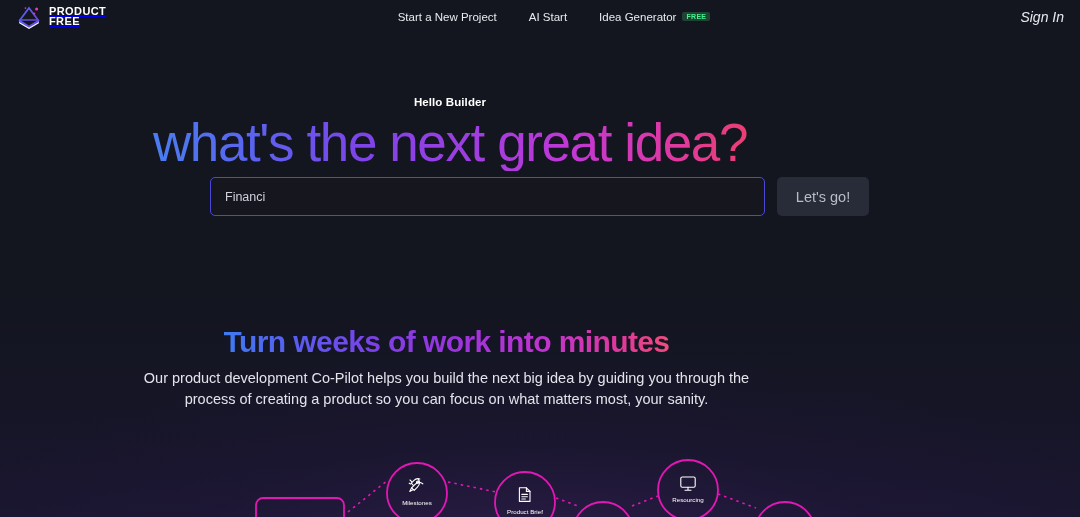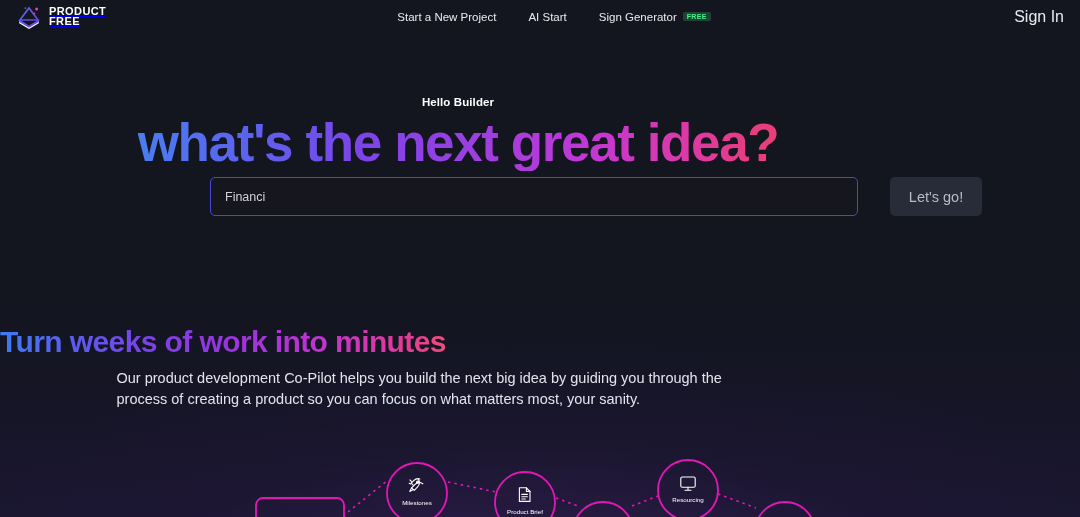--- a/index.html
+++ b/index.html
@@ -52,70 +52,69 @@
   .free-badge {
     display:inline-block;
     background:#1f4433; color:#45f08f;
     font-size:7px; font-weight:bold; letter-spacing:0.3px;
     padding:1.5px 4px 1px 4px;
     border-radius:2px;
     line-height:1;
   }
   .signin {
     margin-left:auto;
-    font-size:16px; color:#e9eaf0; text-decoration:none;
-    white-space:nowrap; z-index:21;
-  }
-
-  
-  .hero { position:absolute; top:96px; left:8px; width:900px; text-align:center; }
+    font-size:14px; color:#e9eaf0; text-decoration:none;
+    white-space:nowrap; z-index:21;font-style:italic;
+  }
+
+  
+  .hero { position:absolute; top:96px; left:0; width:900px; text-align:center; }
   .greeting {
     font-size:11.5px; font-weight:bold; color:#ffffff;
     letter-spacing:0.1px;
   }
   .hero-title {
     margin-top:7px;
-    font-size:53px; font-weight:bold; letter-spacing:-1.4px;
+    font-size:53px; font-weight:normal; letter-spacing:-1.4px;
     line-height:1.05;
     background:linear-gradient(90deg,#4a7df0 0%,#5b63ee 17%,#7d44e8 35%,#9b3fe0 52%,#c038d6 70%,#e0399f 88%,#ea3f72 100%);
     -webkit-background-clip:text; background-clip:text;
     -webkit-text-fill-color:transparent; color:transparent;
     display:inline-block;
   }
 
   
   .search-row {
     position:absolute; top:177px; left:210px;
     display:flex; align-items:center; gap:12px;
   }
   .search-input {
-    width:648px; height:39px;
+    width:555px; height:39px;
     background:#16161e;
     border:1.5px solid #4a49d6;
     border-radius:5px;
     color:#cfd2dc;
     font-family:"Liberation Sans", sans-serif;
     font-size:12.5px;
     padding:0 14px;
     outline:none;
   }
   .search-input::placeholder { color:#6b6f7d; }
   .go-button {
     width:92px; height:39px;
     background:#282b38;
     border:none; border-radius:5px;
     color:#b8bcc9;
     font-family:"Liberation Sans", sans-serif;
     font-size:14.5px;
     cursor:pointer;
-    margin-left:20px;
-  }
-
-  
-  .feature { position:absolute; top:325px; left:0; width:893px; text-align:left; }
+  }
+
+  
+  .feature { position:absolute; top:325px; left:0; width:893px; text-align:center; }
   .feature-title {
     font-size:30px; font-weight:bold; letter-spacing:-0.6px;
     background:linear-gradient(90deg,#3f7bf2 0%,#5a5df0 16%,#7c41e6 34%,#9b34dd 52%,#c134cf 72%,#e03a99 90%,#ef4d7d 100%);
     -webkit-background-clip:text; background-clip:text;
     -webkit-text-fill-color:transparent; color:transparent;
     display:inline-block;
   }
   .feature-body {
     margin:9px auto 16px auto;
     width:660px;
@@ -160,21 +159,21 @@
     </a>
 
     <nav class="nav-links">
       <a class="nav-link" href="#">
         <span>Start a New Project</span>
       </a>
       <a class="nav-link" href="#">
         <span>AI Start</span>
       </a>
       <a class="nav-link" href="#">
-        <span>Sign Generator</span>
+        <span>Idea Generator</span>
         <span class="free-badge">FREE</span>
       </a>
     </nav>
 
     <a class="signin" href="#">Sign In</a>
   </div>
 
   <div class="hero">
     <div class="greeting">Hello Builder</div>
     <h1 class="hero-title">what's the next great idea?</h1>

